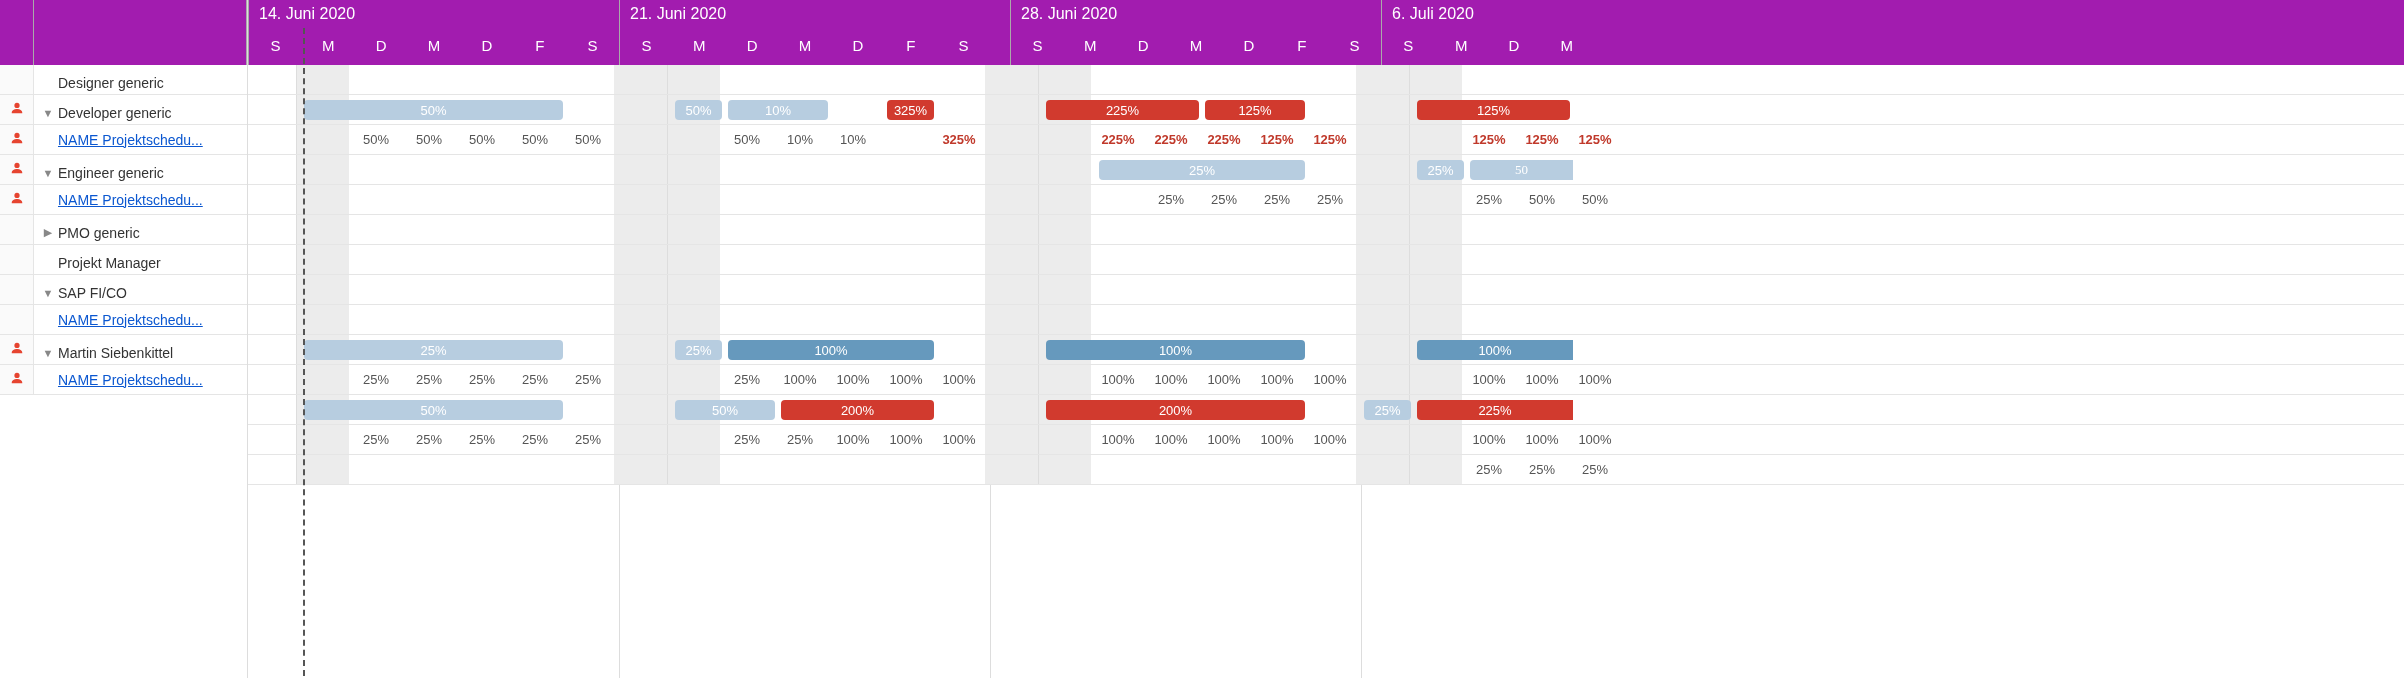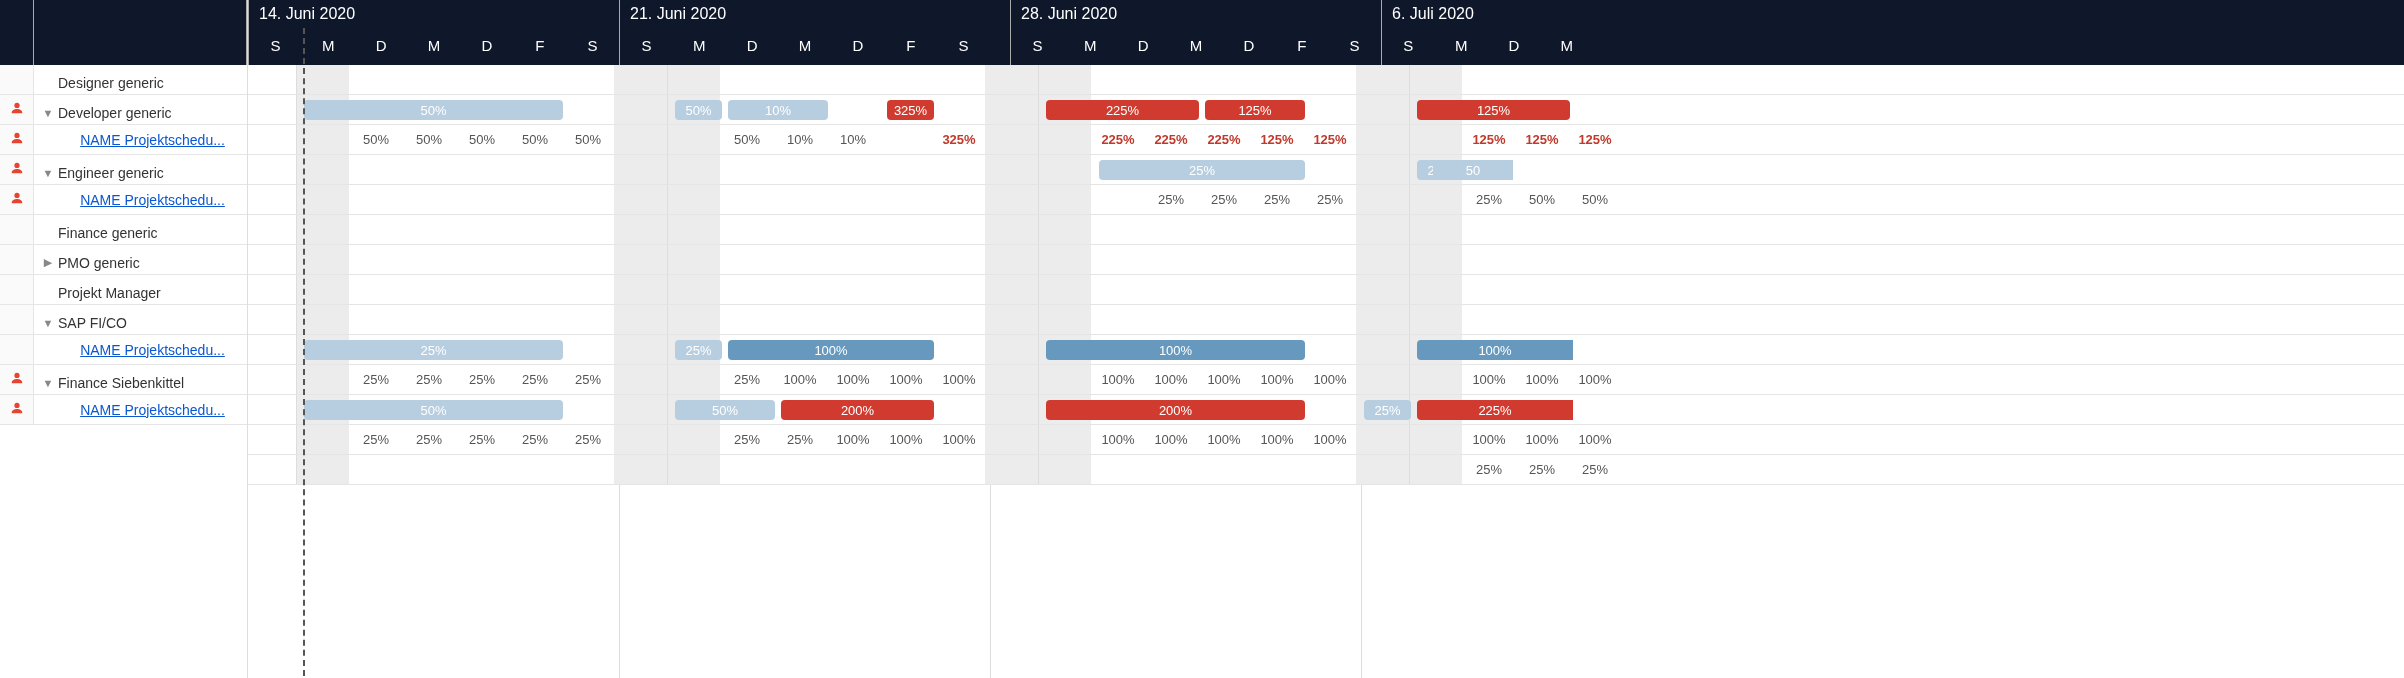--- a/index.html
+++ b/index.html
@@ -2,36 +2,36 @@
 <html><head>
 <meta charset="utf-8">
 <style>
   * { box-sizing: border-box; margin: 0; padding: 0; }
   body { font-family: Arial, Helvetica, sans-serif; font-size: 14px; color: #333; overflow: hidden; }
   .app { display: flex; width: 2404px; height: 678px; }
   .left { width: 248px; flex: 0 0 248px; border-right: 1px solid #ddd; }
   .right { flex: 1; position: relative; overflow: hidden; }
 
   
-  .header { height: 65px; background: #0f172a; color: #fff; font-size: 15px; }
+  .header { height: 65px; background: #a21caf; color: #fff; font-size: 15px; }
   .left .header { border-right: 1px solid #aaa; display: flex; }
   .left .header .ico-col { width: 34px; border-right: 1px solid #aaa; }
   .left .header .name-col { flex: 1; }
 
   .week-header { position: absolute; top: 0; left: 0; right: 0; height: 65px; display: flex; }
   .week-block { border-left: 1px solid #aaa; display: flex; flex-direction: column; }
   .week-title { height: 28px; line-height: 28px; padding-left: 10px; font-size: 16px; }
   .day-row { flex: 1; display: flex; }
   .day-cell-h { width: 53px; text-align: center; line-height: 36px; color: #fff; font-size: 15px; }
   .rows-left { }
   .row { height: 30px; border-bottom: 1px solid #e5e5e5; display: flex; align-items: center; }
   .row .ico-col { width: 34px; height: 100%; display: flex; align-items: center; justify-content: center; border-right: 1px solid #e5e5e5; background: #fafafa; }
   .row .name-col { flex: 1; padding-left: 8px; display: flex; align-items: center; gap: 4px; overflow: hidden; white-space: nowrap; }
   .indent-1 { padding-left: 20px; margin-top: 6px; }
-  .indent-2 { padding-left: 38px; justify-content: center; }
+  .indent-2 { padding-left: 38px; }
   .tree-toggle { width: 12px; height: 12px; display: inline-flex; align-items: center; justify-content: center; color: #888; font-size: 11px; }
   .name-link { color: #0b57d0; text-decoration: underline; cursor: pointer; text-overflow: ellipsis; overflow: hidden; white-space: nowrap; max-width: 165px; display: inline-block; }
   .person-icon { color: #c0392b; font-size: 14px; }
 
   
   .grid { position: absolute; top: 65px; left: 0; right: 0; bottom: 0; }
   .grid-row { height: 30px; border-bottom: 1px solid #e5e5e5; display: flex; position: relative; padding-left: 48px; }
   .day-cell { width: 53px; height: 100%; border-left: 1px solid transparent; display: flex; align-items: center; justify-content: center; font-size: 13px; color: #555; }
   .weekend { background: #ececec; }
   .week-start { border-left: 1px solid #ddd; }
@@ -106,27 +106,20 @@
               </svg></span>
           </div>
           <div class="name-col indent-2">
             <span style="width: 12px; display: inline-block;"></span>
             <span class="name-link">NAME Projektschedu...</span>
           </div>
         </div>
         <div class="row">
           <div class="ico-col"></div>
           <div class="name-col indent-1">
-            <span style="width: 12px; display: inline-block;"></span>
-            <span>Finance generic</span>
-          </div>
-        </div>
-        <div class="row">
-          <div class="ico-col"></div>
-          <div class="name-col indent-1">
             <span class="tree-toggle">▶</span>
             <span>PMO generic</span>
           </div>
         </div>
         <div class="row">
           <div class="ico-col"></div>
           <div class="name-col indent-1">
             <span style="width: 12px; display: inline-block;"></span>
             <span>Projekt Manager</span>
           </div>
@@ -146,21 +139,21 @@
           </div>
         </div>
         <div class="row">
           <div class="ico-col">
             <span class="person-icon" style="filter: sepia(1) saturate(20) hue-rotate(-20deg) brightness(0.9);"><svg width="14" height="14" viewBox="0 0 16 16">
                 <path fill="#c0392b" d="M8 8a3 3 0 1 0 0-6 3 3 0 0 0 0 6zm0 1c-3 0-6 1.5-6 4v1h12v-1c0-2.5-3-4-6-4z"></path>
               </svg></span>
           </div>
           <div class="name-col indent-1">
             <span class="tree-toggle">▼</span>
-            <span>Finance Siebenkittel</span>
+            <span>Martin Siebenkittel</span>
           </div>
         </div>
         <div class="row">
           <div class="ico-col">
             <span class="person-icon" style="filter: sepia(1) saturate(20) hue-rotate(-20deg) brightness(0.9);"><svg width="14" height="14" viewBox="0 0 16 16">
                 <path fill="#c0392b" d="M8 8a3 3 0 1 0 0-6 3 3 0 0 0 0 6zm0 1c-3 0-6 1.5-6 4v1h12v-1c0-2.5-3-4-6-4z"></path>
               </svg></span>
           </div>
           <div class="name-col indent-2">
             <span style="width: 12px; display: inline-block;"></span>
@@ -382,21 +375,21 @@
           <div class="day-cell weekend week-start"></div>
           <div class="day-cell"></div>
           <div class="day-cell"></div>
           <div class="day-cell"></div>
           <div class="bar light" style="left: 851px; width: 206px;">
             <span>25%</span>
           </div>
           <div class="bar light" style="left: 1169px; width: 47px;">
             <span>25%</span>
           </div>
-          <div class="bar light" style="left: 1185px; border-top-right-radius: 0px; border-bottom-right-radius: 0px; width: 80px;">
+          <div class="bar light" style="left: 1222px; border-top-right-radius: 0px; border-bottom-right-radius: 0px; width: 103px; font-family: Liberation Serif, serif;">
             <span>50</span>
           </div>
         </div>
         <div class="grid-row">
           <div class="day-cell weekend week-start"></div>
           <div class="day-cell"></div>
           <div class="day-cell"></div>
           <div class="day-cell"></div>
           <div class="day-cell"></div>
           <div class="day-cell"></div>

